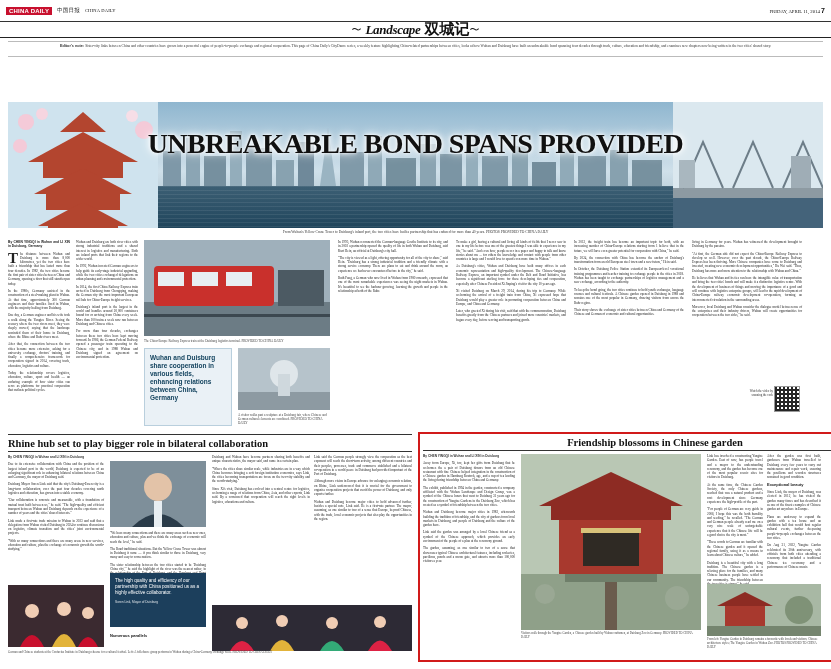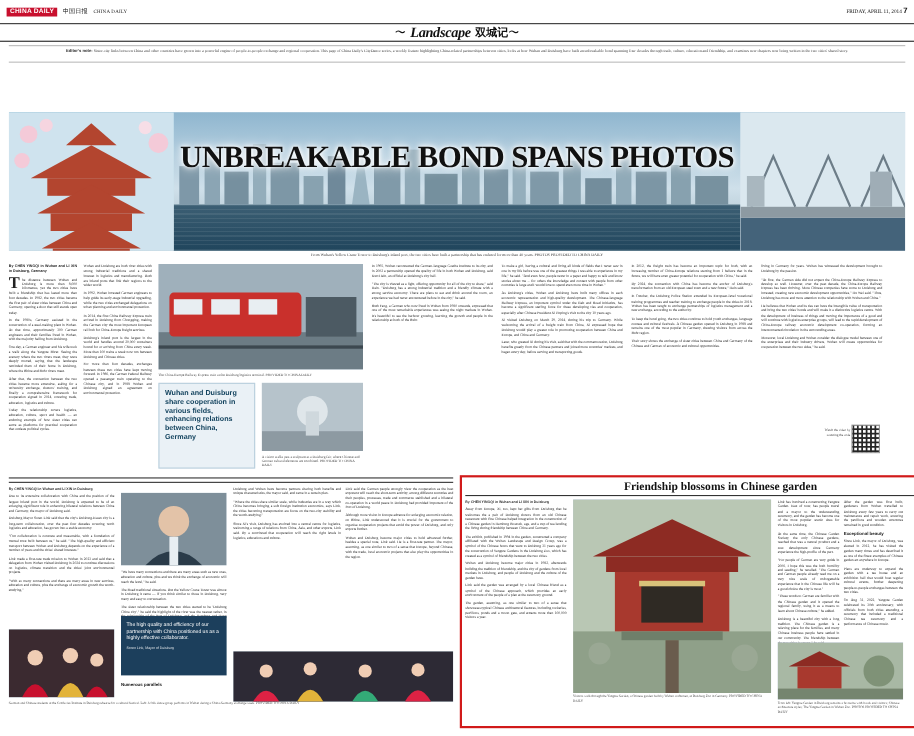--- a/index.html
+++ b/index.html
@@ -30,21 +30,21 @@
   .section-band {
     position:absolute; left:0; top:22px; width:831px; height:16px;
     display:flex; align-items:center; justify-content:center;
     border-bottom:1px solid #222;
   }
   .section-band .wave { font-size:10px; color:#111; }
   .section-title {
     font-family:"Liberation Serif", serif; font-style:italic; font-weight:bold;
     font-size:13px; letter-spacing:-0.3px; margin:0 4px;
   }
-  .section-cn { font-family:Liberation Serif, serif; font-weight:bold; font-size:10px; }
+  .section-cn { font-family:Liberation Serif, serif; font-weight:bold; font-size:15px; }
 
   
   .editors-note {
     position:absolute; left:8px; top:41px; width:815px; height:16px;
     border-top:1px solid #bbb; border-bottom:1px solid #bbb;
     font-size:3.6px; line-height:5.2px; padding:2px 4px; color:#333; text-align:center;
   }
   .editors-note b { font-family:"Liberation Sans", sans-serif; font-size:3.8px; }
 
   
@@ -216,21 +216,21 @@
           <rect x="0" y="86" width="150" height="10" fill="#8d9aa2"></rect>
           <g stroke="#6d7d88" stroke-width="2" fill="none">
             <path d="M10 86 L30 40 L50 86"></path>
             <path d="M60 86 L80 40 L100 86"></path>
             <path d="M110 86 L130 40 L150 86"></path>
           </g>
           <rect x="6" y="58" width="16" height="28" fill="#a9b7bf"></rect>
           <rect x="118" y="54" width="20" height="32" fill="#9fadb6"></rect>
         </svg>
       </div>
-      <h1 class="hero-headline">UNBREAKABLE BOND SPANS PHOTOS</h1>
+      <h1 class="hero-headline">UNBREAKABLE BOND SPANS PROVIDED</h1>
     </div>
     <div class="hero-caption">From Wuhan's Yellow Crane Tower to Duisburg's inland port, the two cities have built a partnership that has endured for more than 40 years.   PHOTOS PROVIDED TO CHINA DAILY</div>
   </div>
 
   <div class="body-area">
 
     <div class="col" style="left:0; width:62px;">
       <p class="dateline">By CHEN YINGQI in Wuhan and LI XIN in Duisburg, Germany</p>
       <p class="dropcap-para">The distance between Wuhan and Duisburg is more than 8,000 kilometres, yet the two cities have built a friendship that has lasted more than four decades. In 1982, the two cities became the first pair of sister cities between China and Germany, opening a door that still stands open today.</p>
       <p>In the 1980s, Germany assisted in the construction of a steel-making plant in Wuhan. At that time, approximately 300 German engineers and their families lived in Wuhan, with the majority hailing from Duisburg.</p>
@@ -299,20 +299,21 @@
     </div>
 
     <div class="qr-box" style="left:766px; top:146px;">
       <div class="qr"></div>
     </div>
     <div class="qr-cap" style="left:735px; top:150px; text-align:right;">Watch the video by scanning the code</div>
   </div>
 
   <div class="lower-left">
     <div class="rule"></div>
+    <h2 class="ll-head">Rhine hub set to play bigger role in bilateral collaboration</h2>
     <div class="rule"></div>
 
     <div style="position:relative; height:208px;">
       <div class="col" style="left:0; width:96px;">
         <p class="byline">By CHEN YINGQI in Wuhan and LI XIN in Duisburg</p>
         <p>Due to its extensive collaboration with China and the position of the largest inland port in the world, Duisburg is expected to be of an enlarging significant role in enhancing bilateral relations between China and Germany, the mayor of Duisburg said.</p>
         <p>Duisburg Mayor Soren Link said that the city's Duisburg-Essen city is a long-term collaboration, over the past four decades covering north logistics and education, has grown into a stable economy.</p>
         <p>"Our collaboration is concrete and measurable, with a foundation of mutual trust built between us," he said. "The high-quality and efficient transport between Wuhan and Duisburg depends on the experience of a number of years and the cities' shared interests."</p>
         <p>Link made a first-rate trade mission to Wuhan in 2023 and said that a delegation from Wuhan visited Duisburg in 2024 to continue discussions on logistics, climate transition and the cities' joint environmental projects.</p>
         <p>"With so many connections and there are many areas in new services, education and culture, plus the exchange of economic growth the worth-studying."</p>

